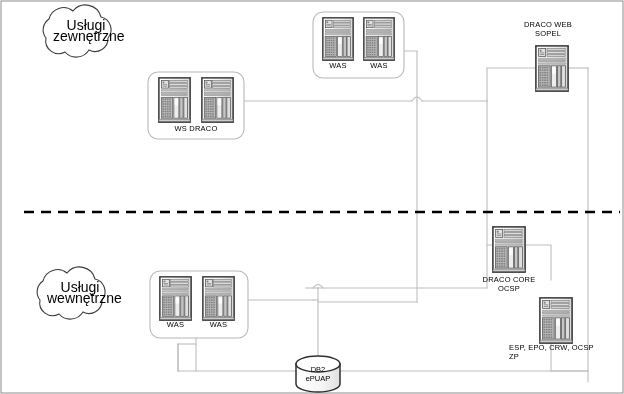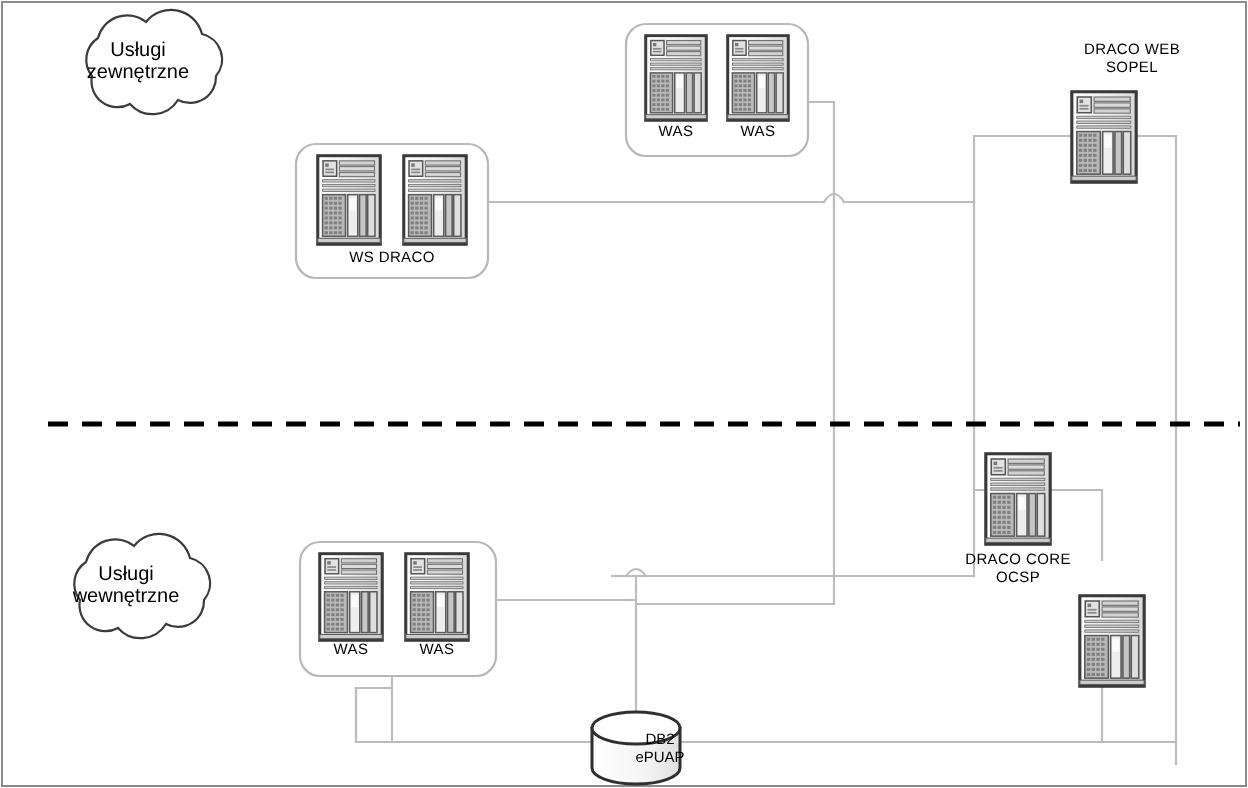--- a/index.html
+++ b/index.html
@@ -33,33 +33,33 @@
     line-height: 9px;
     letter-spacing: 0.2px;
     white-space: pre-line;
     pointer-events: none;
   }
   .cloud-label {
     position: absolute;
     text-align: center;
     color: #000000;
     font-family: "Liberation Sans", sans-serif;
-    font-size: 10px;
+    font-size: 14px;
     line-height: 11px;
     white-space: pre-line;
+    margin-left: 17px;
   }
   .db-label {
     position: absolute;
     text-align: center;
     color: #000000;
     font-family: "Liberation Sans", sans-serif;
     font-size: 7.5px;
     line-height: 9px;
     white-space: pre-line;
-    padding-left: 12px;
   }
   .left-label {
     text-align: left;
   }
 </style>
 </head>
 <body>
 
 <div id="canvas">
 
@@ -251,23 +251,25 @@
   <div class="node-label" style="left:148px; top:124px; width:96px;">WS DRACO</div>
 
   <div class="node-label" style="left:322px; top:61px; width:32px;">WAS</div>
 
   <div class="node-label" style="left:363px; top:61px; width:32px;">WAS</div>
 
   <div class="node-label" style="left:159px; top:320px; width:33px;">WAS</div>
 
   <div class="node-label" style="left:202px; top:320px; width:33px;">WAS</div>
 
-  <div class="node-label" style="left:525px; top:20px; width:82px;">DRACO WEB
+  <div class="node-label" style="left:507px; top:20px; width:82px;">DRACO WEB
 SOPEL</div>
 
   <div class="node-label" style="left:466px; top:275px; width:86px;">DRACO CORE
 OCSP</div>
 
+  <div class="node-label left-label" style="left:509px; top:343px; width:110px; text-align:left;">ESP, EPO, CRW, OCSP
+ZP</div>
 
   <div class="db-label" style="left:296px; top:365px; width:44px;">DB2
 ePUAP</div>
 
 </div>
 
 </body></html>

